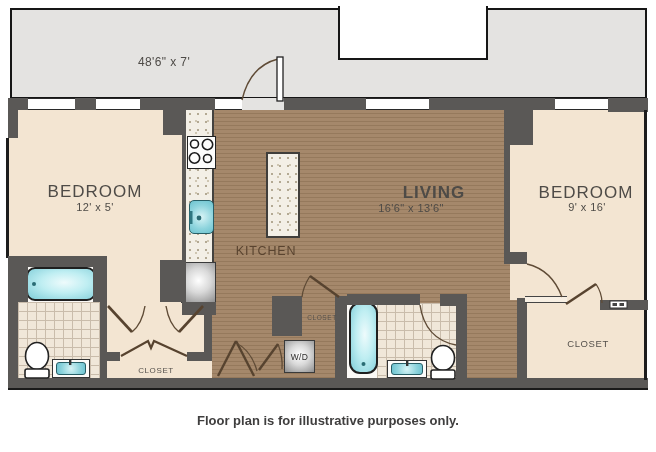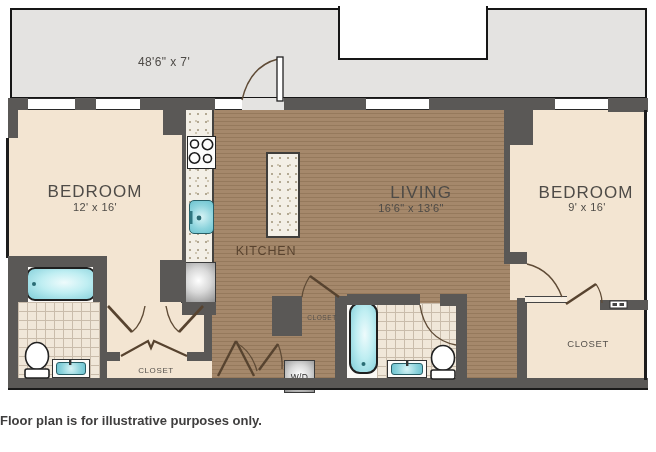--- a/index.html
+++ b/index.html
@@ -25,31 +25,31 @@
   .bottomedge{box-shadow:0 2px 0 0 #1a1a1a;}
   
   .tub{border:2px solid #1f1f1f;border-radius:9px;
        background:radial-gradient(ellipse at 55% 45%, #eefbfc 0%, #bfeef2 45%, #7fcdd8 100%);box-sizing:border-box;}
   .appl{border:1.5px solid #3a3a3a;background:radial-gradient(circle at 50% 45%, #ffffff 0%, #d9d9d9 45%, #8f8f8f 100%);box-sizing:border-box;}
   .vanity{background:#fdfcfa;border:1.5px solid #333;box-sizing:border-box;}
   .sink{background:radial-gradient(circle, #d8f4f6 0%, #8ed4dd 60%, #6cc2cf 100%);border:1.2px solid #275e66;border-radius:3px;box-sizing:border-box;}
   .stove{background:#fdfdfc;border:1.6px solid #222;box-sizing:border-box;}
   .counterEdge{border-right:2px solid #44423f;box-sizing:border-box;}
   .island{border:2px solid #403e3b;box-sizing:border-box;}
-  .wd{display:flex;align-items:center;justify-content:center;font-size:8.5px;color:#2e2d2c;letter-spacing:.3px;margin-top:20px;}
+  .wd{display:flex;align-items:center;justify-content:center;font-size:8.5px;color:#2e2d2c;letter-spacing:.3px;}
   .threshold{background:#f7efe3;border-top:1.2px solid #444;border-bottom:1.2px solid #444;box-sizing:border-box;}
   
   .lbl{position:absolute;transform:translateX(-50%);color:#4e4b47;white-space:nowrap;}
   .room-name{font-size:17px;letter-spacing:1px;}
   .room-dims{font-size:11px;letter-spacing:.4px;}
   .kitchen-lbl{font-size:12.5px;color:#5a4430;letter-spacing:.8px;}
   .closet-lbl{font-size:8px;color:#55514c;letter-spacing:.6px;text-align:right;}
   .closet-sm{font-size:6.5px;}
   .closet-md{font-size:9.5px;}
-  .disclaimer{position:absolute;width:656px;text-align:left;color:#3f3e3e;font-size:13px;font-weight:600;}
+  .disclaimer{position:absolute;width:656px;text-align:center;color:#3f3e3e;font-size:13px;font-weight:600;}
   svg.overlay{position:absolute;left:0;top:0;pointer-events:none;}
 </style>
 </head>
 <body>
 
 <div class="plan">
 
   <div class="abs balcony" style="left:10px;top:8px;width:633px;height:87px;"></div>
   <div class="abs notch" style="left:338px;top:6px;width:146px;height:52px;"></div>
 
@@ -188,23 +188,23 @@
     <g>
       <rect x="610" y="301" width="17" height="7" fill="#fff" stroke="#333" stroke-width="1"></rect>
       <rect x="612.5" y="303" width="4.5" height="3" fill="#444"></rect>
       <rect x="619.5" y="303" width="4.5" height="3" fill="#444"></rect>
     </g>
   </svg>
 
   <div class="lbl room-dims" style="left:164px;top:55px;font-size:12px;">48'6" x 7'</div>
 
   <div class="lbl room-name" style="left:95px;top:182px;">BEDROOM</div>
-  <div class="lbl room-dims" style="left:95px;top:201px;">12' x 16'</div>
-
-  <div class="lbl room-name" style="left:421px;top:183px;">LIVING</div>
+  <div class="lbl room-dims" style="left:95px;top:201px;">12' x 5'</div>
+
+  <div class="lbl room-name" style="left:434px;top:183px;font-weight:bold;">LIVING</div>
   <div class="lbl room-dims" style="left:411px;top:202px;">16'6" x 13'6"</div>
 
   <div class="lbl room-name" style="left:586px;top:183px;">BEDROOM</div>
   <div class="lbl room-dims" style="left:587px;top:201px;">9' x 16'</div>
 
   <div class="lbl kitchen-lbl" style="left:266px;top:244px;">KITCHEN</div>
 
   <div class="lbl closet-lbl" style="left:156px;top:366px;">CLOSET</div>
   <div class="lbl closet-lbl closet-sm" style="left:322px;top:314px;">CLOSET</div>
   <div class="lbl closet-lbl closet-md" style="left:588px;top:338px;">CLOSET</div>

